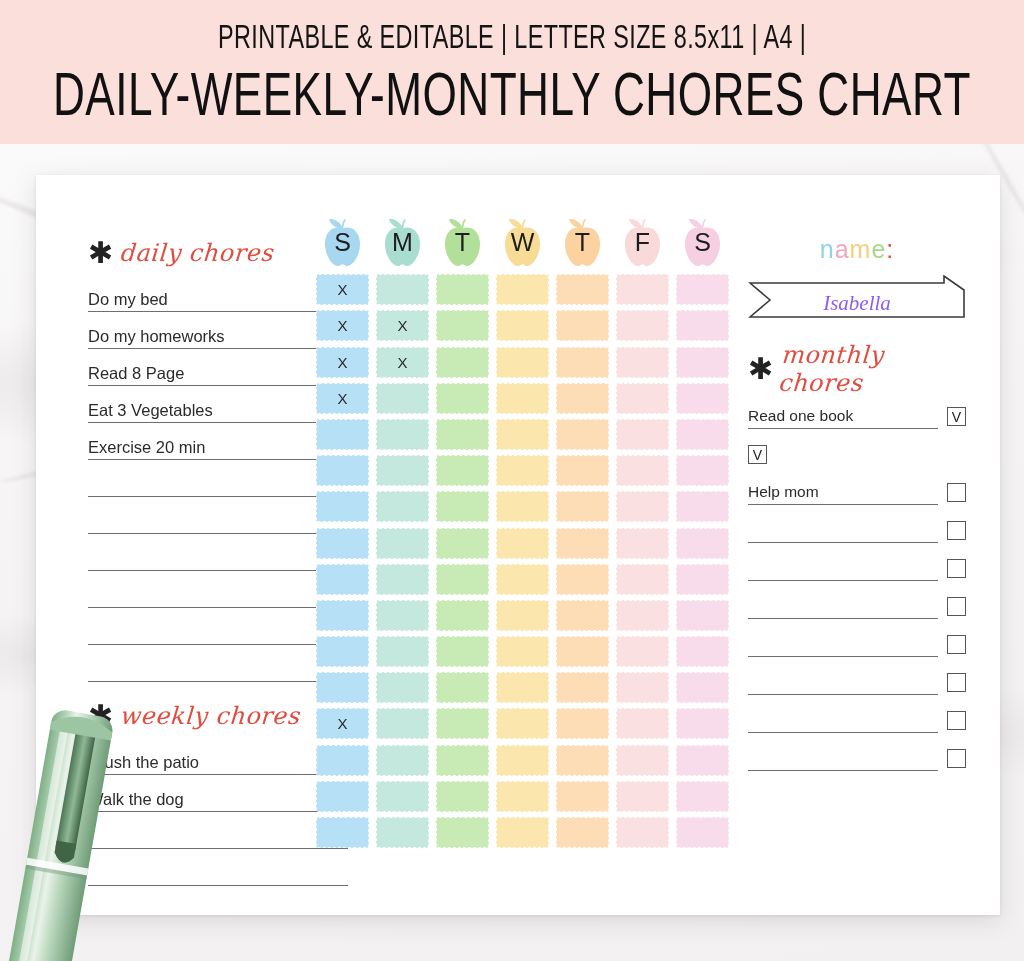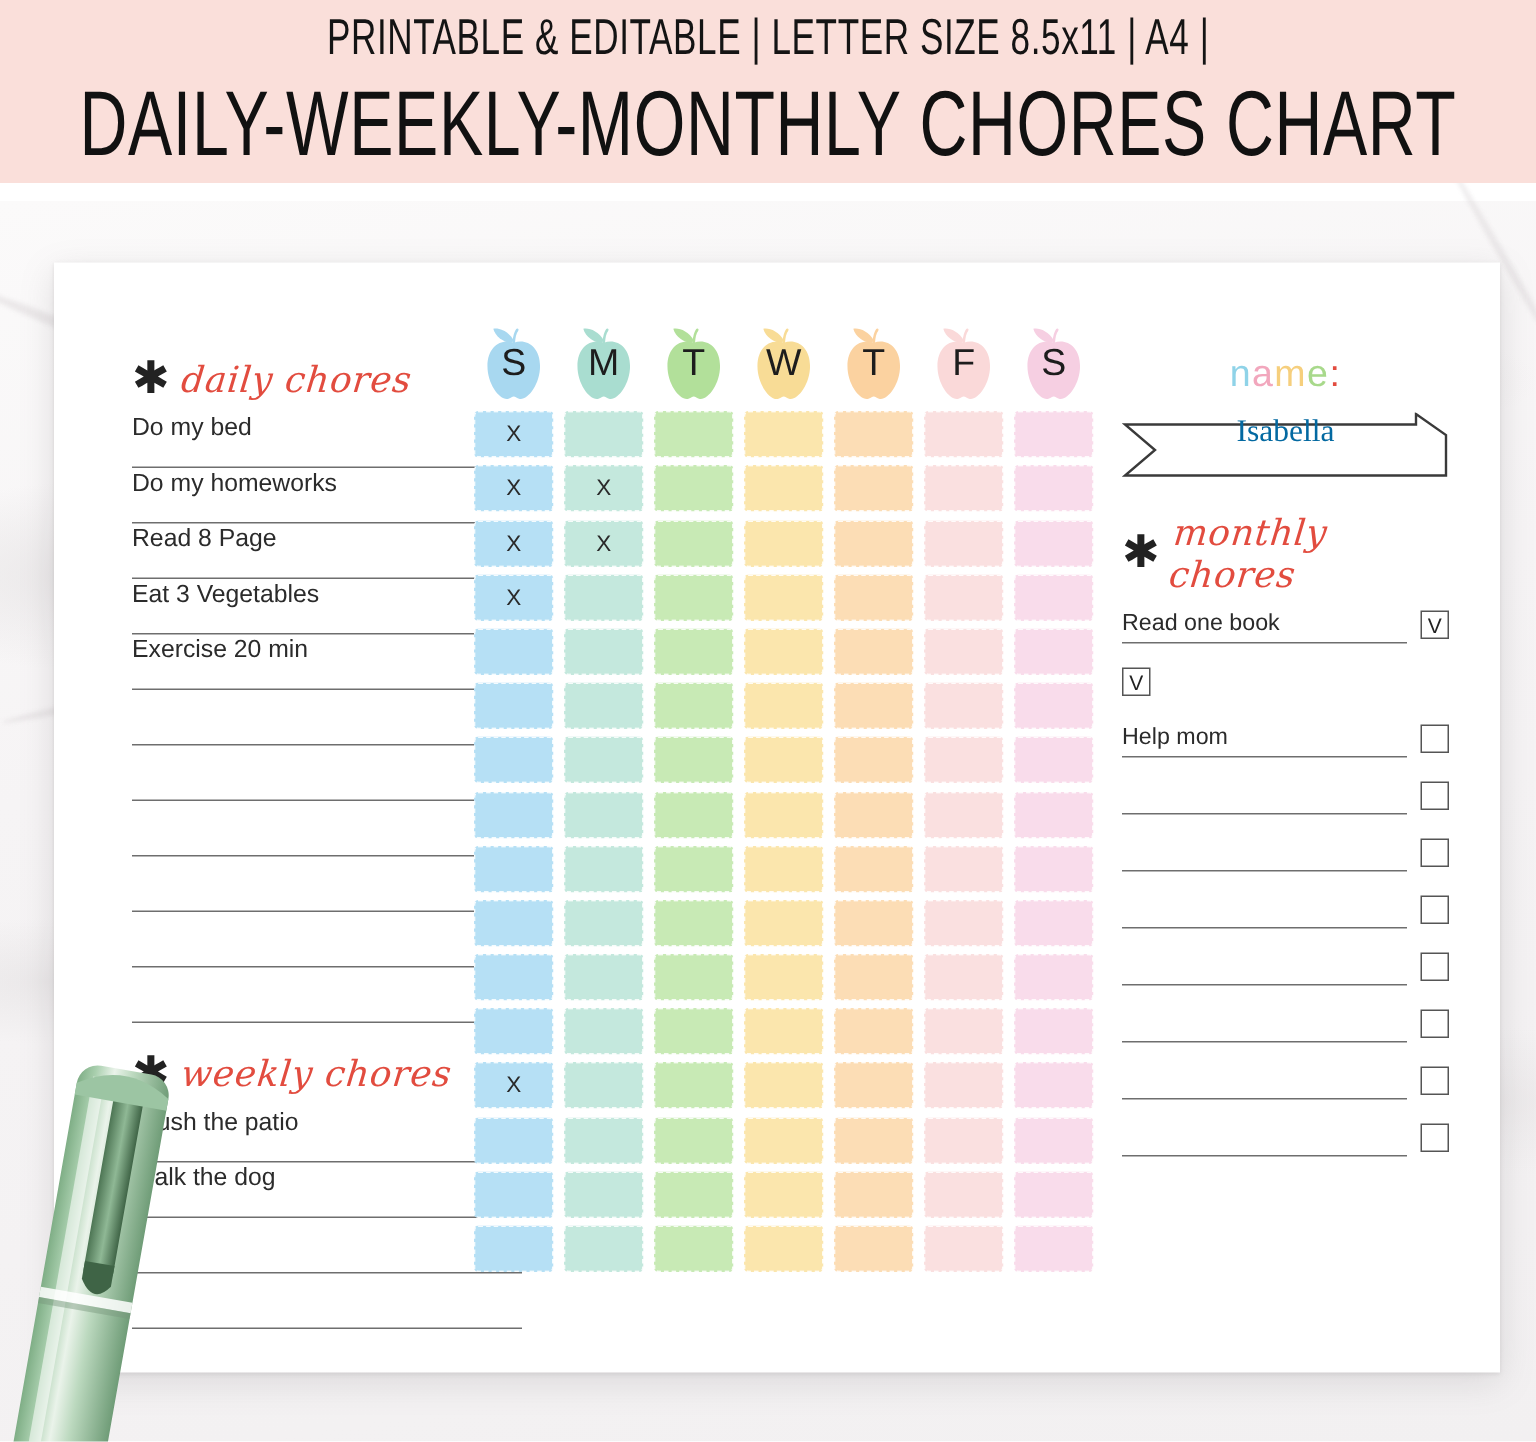--- a/index.html
+++ b/index.html
@@ -9,21 +9,21 @@
     height: 961px;
     overflow: hidden;
     font-family: "Liberation Sans", sans-serif;
     background: #ffffff;
     position: relative;
   }
 
   
   #banner {
     width: 1024px;
-    height: 122px;
+    height: 144px;
     background: #fadfda;
     display: flex;
     flex-direction: column;
     align-items: center;
     justify-content: center;
     position: relative;
     z-index: 5;
   }
   #banner-sub {
     font-family: "Liberation Sans", sans-serif;
@@ -102,21 +102,21 @@
     font-style: italic;
     font-size: 24px;
     color: #e24c3f;
     letter-spacing: .5px;
     transform: skewX(-6deg);
   }
   .chore-line {
     height: 37px;
     border-bottom: 1.3px solid #6e6e6e;
     display: flex;
-    align-items: flex-start;
+    align-items: flex-end;
     padding-bottom: 2px;
   }
   .chore-line span {
     font-family: "Liberation Sans", sans-serif;
     font-size: 16.5px;
     color: #2b2b2b;
     line-height: 20px;
   }
   #weekly-block { margin-top: 16px; }
 
@@ -191,25 +191,26 @@
   #ribbon {
     position: relative;
     margin-top: 8px;
     height: 50px;
   }
   #ribbon svg { position: absolute; top: 0; left: 0; }
   #name-value {
     position: absolute;
     width: 100%;
     text-align: center;
-    top: 0;
+    top: 16px;
     font-family: "Liberation Serif", serif;
     font-size: 21px;
-    color: #0369a1;
+    color: #8b5cf6;
     z-index: 3;
+    font-style: italic;
   }
   #monthly-head { margin-top: 26px; }
   .monthly-line {
     display: flex;
     align-items: flex-end;
     height: 38px;
     gap: 9px;
   }
   .monthly-text {
     flex: 1;

